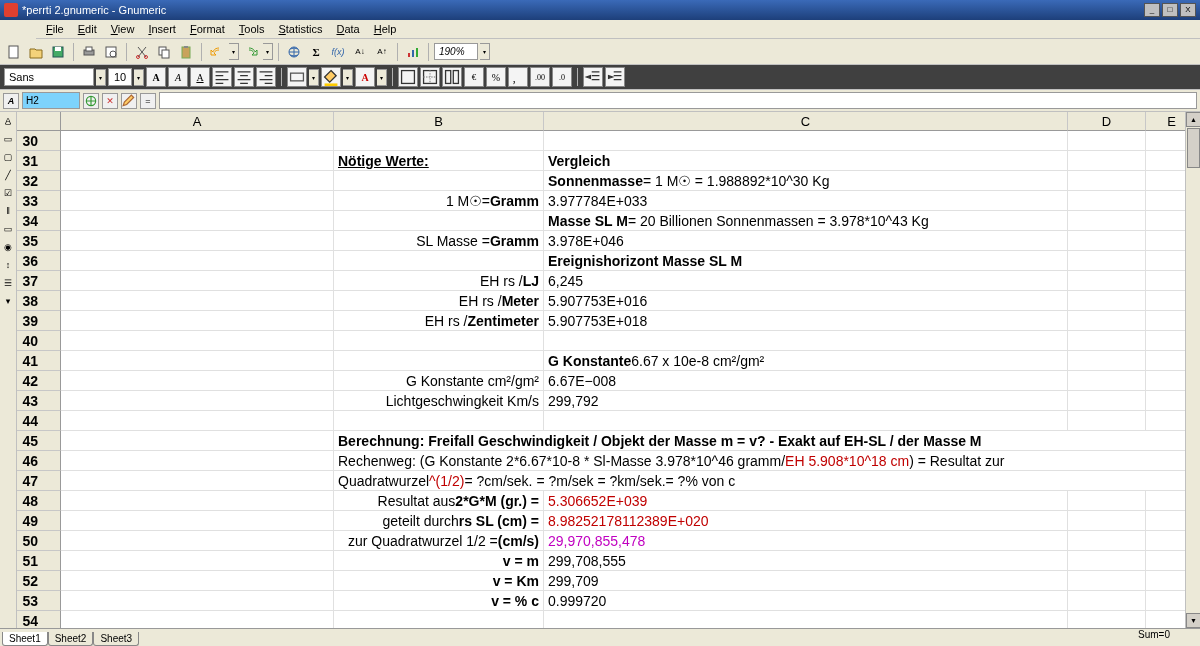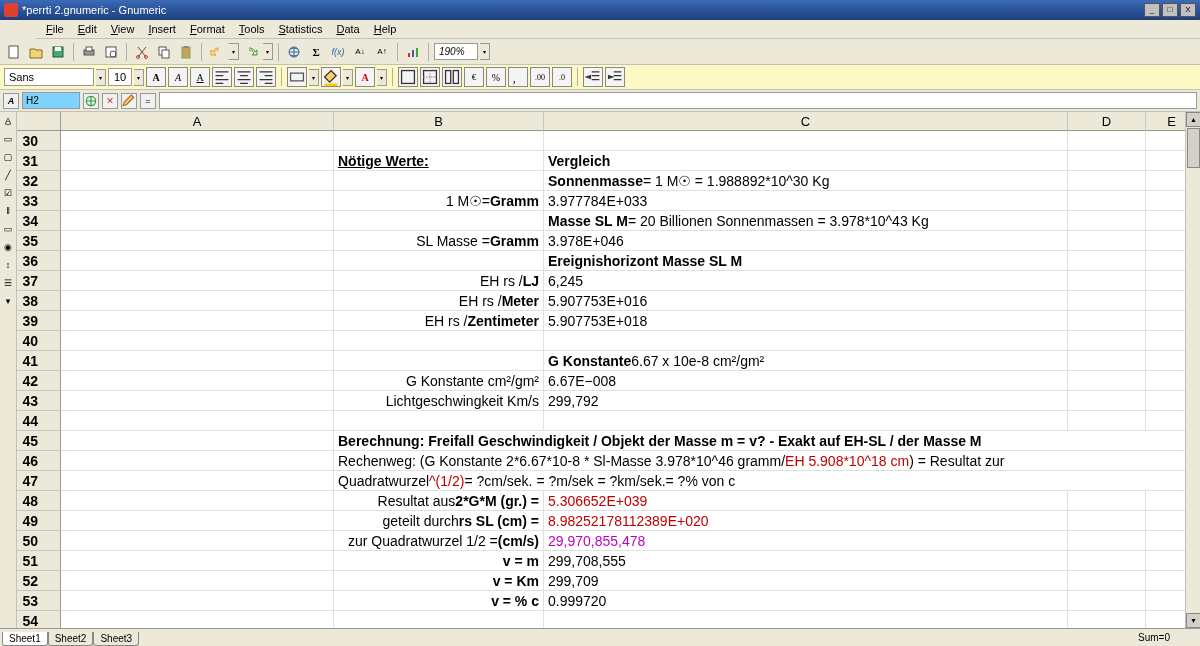--- a/index.html
+++ b/index.html
@@ -14,21 +14,21 @@
   .menubar .menu-item { padding: 2px 6px; cursor: default; }
   .menubar .menu-item:first-letter { text-decoration: underline; }
 
   .toolbar { height: 26px; display: flex; align-items: center; padding: 2px 4px; gap: 2px; background: #ece9d8; border-bottom: 1px solid #c0c0c0; }
   .tbtn { width: 20px; height: 20px; display:flex; align-items:center; justify-content:center; border:1px solid transparent; }
   .tsep { width:1px; height:18px; background:#b0b0b0; margin:0 3px; }
   .tbtn svg { width:14px; height:14px; }
   .zoombox { border:1px solid #999; background:#fff; padding:1px 4px; font-size:10px; width:44px; height:17px; display:flex; align-items:center;font-style:italic; }
   .dd-arrow { width:10px; height:17px; border:1px solid #999; border-left:none; display:flex; align-items:center; justify-content:center; font-size:6px; background:#ece9d8; }
 
-  .fmt-toolbar { height: 25px; display:flex; align-items:center; padding:2px 4px; gap:2px; background:#fef9c3; border-bottom:1px solid #c0c0c0; }
+  .fmt-toolbar { height: 25px; display:flex; align-items:center; padding:2px 4px; gap:2px; background:#404040; border-bottom:1px solid #c0c0c0; }
   .fontbox { border:1px solid #999; background:#fff; height:18px; padding:1px 4px; font-size:11px; display:flex; align-items:center;}
   .fontname { width:90px; }
   .fontsize { width:24px; text-align:center; justify-content:center;}
   .fmtbtn { width:20px; height:20px; display:flex; align-items:center; justify-content:center; border:1px solid #888; background:#f4f4f4; font-size:10px; font-family:Georgia,serif;}
 
   .cellref-bar { height:22px; display:flex; align-items:center; gap:3px; padding:2px 3px; background:#ece9d8; border-bottom:1px solid #c0c0c0;}
   .cellref-bar .nbtn { width:16px; height:16px; border:1px solid #999; display:flex; align-items:center; justify-content:center; background:#f0f0f0; font-size:9px; }
   .cellref { width:58px; height:17px; border:1px solid #999; background:#7dd3fc; padding:0 3px; font-size:10px;}
   .fx-input { flex:1; height:17px; border:1px solid #999; background:#fff;}
 
@@ -54,21 +54,21 @@
   .uline { text-decoration:underline; }
   .red { color:#c00000; }
   .mag { color:#c000c0; }
 
   .vscroll { position:absolute; right:0; top:112px; bottom:18px; width:15px; background:#ece9d8; border-left:1px solid #c0c0c0;}
   .vscroll .arrow { width:15px; height:15px; background:#d4d0c8; border:1px solid #888; font-size:7px; text-align:center; line-height:13px; }
   .vscroll .arrow.top { position:absolute; top:0;}
   .vscroll .arrow.bot { position:absolute; bottom:0;}
   .vscroll .thumb { position:absolute; top:16px; height:40px; width:13px; left:1px; background:#d4d0c8; border:1px solid #888;}
 
-  .statusbar { position:absolute; left:0; right:0; bottom:0; height:18px; background:#ece9d8; border-top:1px solid #999; display:flex; align-items:center; font-size:10px;}
+  .statusbar { position:absolute; left:0; right:0; bottom:0; height:18px; background:#ece9d8; border-top:1px solid #999; display:flex; align-items:flex-start; font-size:10px;}
   .tabs { display:flex; align-items:flex-end; height:100%; gap:0; padding-left:2px;}
   .tab { border:1px solid #888; border-top:none; background:#fff; padding:1px 6px; font-size:10px; border-radius:0 0 3px 3px; }
   .tab.inactive { background:#ece9d8; }
   .sum { margin-left:auto; margin-right:30px; }
 </style>
 </head>
 <body>
 
 <div class="titlebar">
   <div class="app-icon"></div>

